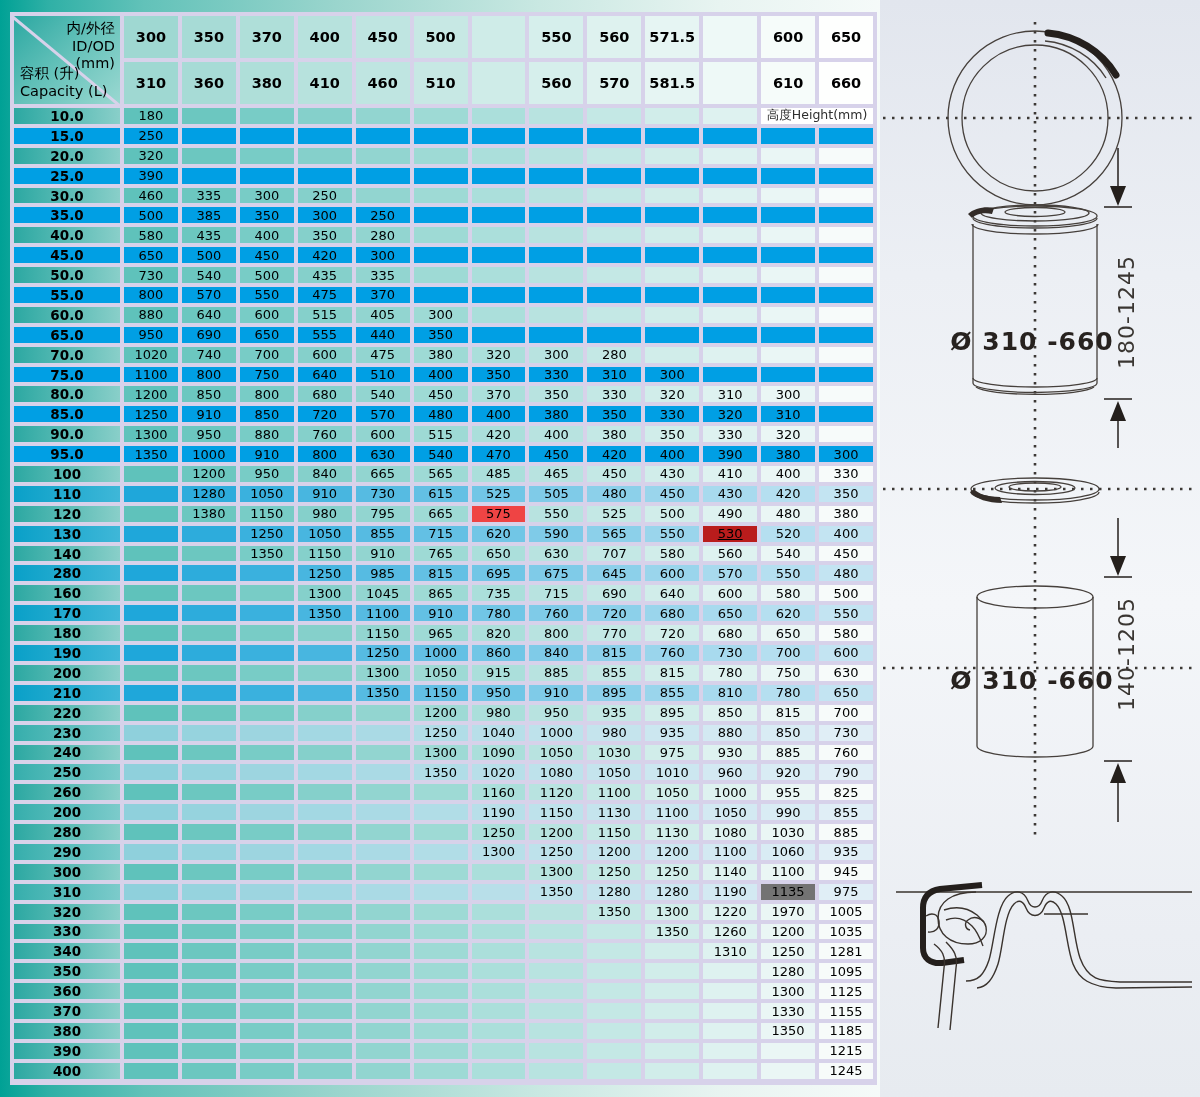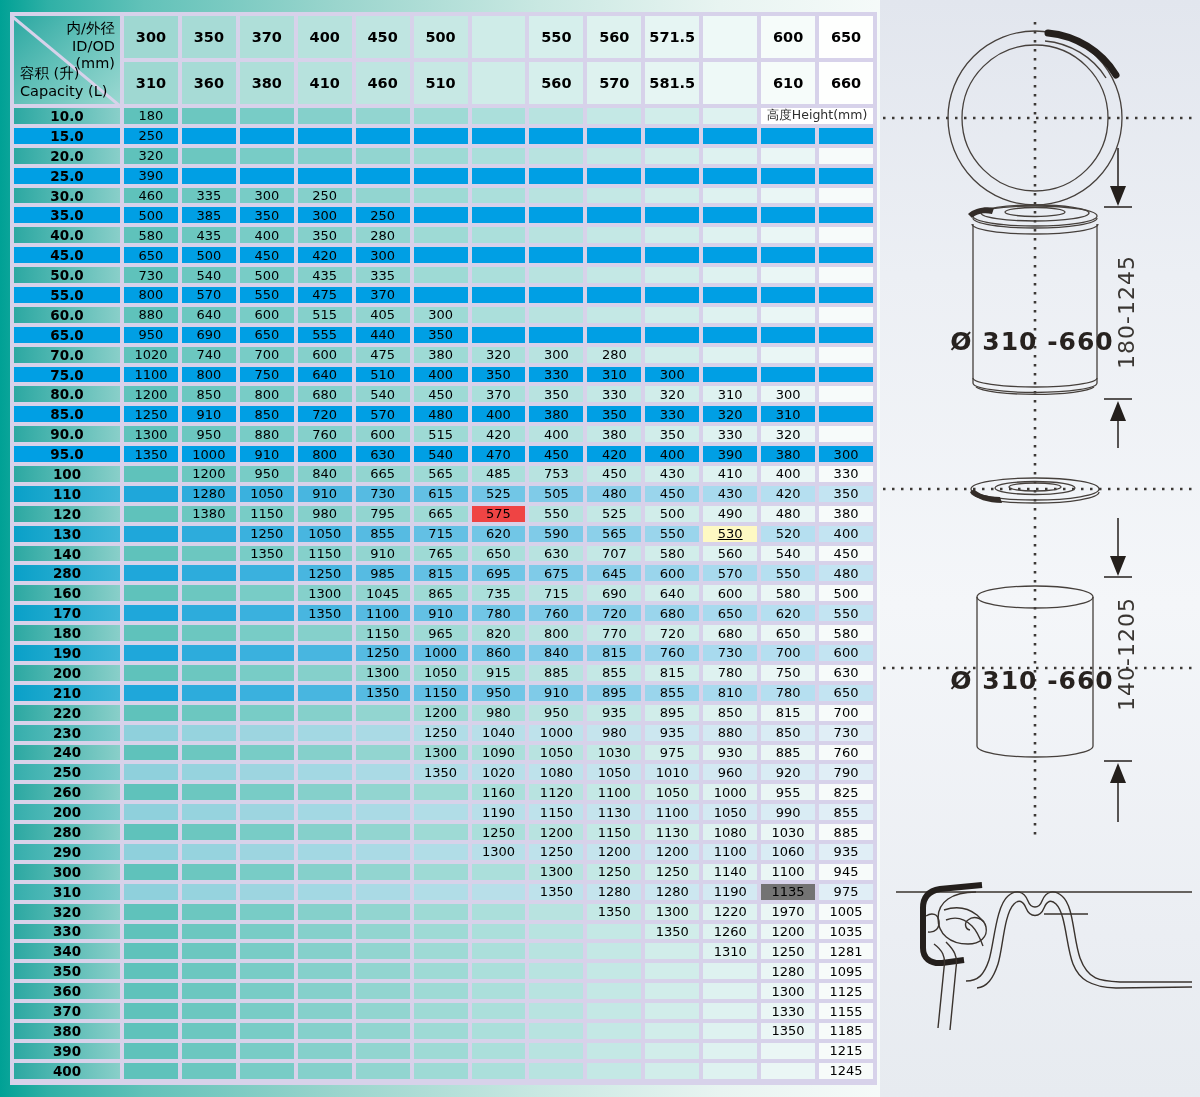--- a/index.html
+++ b/index.html
@@ -332,21 +332,21 @@
       <div class="cell" style="grid-area: 20 / 13; background: rgb(0, 159, 228);">380</div>
       <div class="cell" style="grid-area: 20 / 14; background: rgb(0, 159, 228);">300</div>
       <div class="cap" style="grid-area: 21 / 1; background: linear-gradient(90deg, rgb(44, 168, 162), rgb(137, 207, 201));">100</div>
       <div class="cell" style="grid-area: 21 / 2; background: rgb(95, 194, 187);"></div>
       <div class="cell" style="grid-area: 21 / 3; background: rgb(108, 199, 192);">1200</div>
       <div class="cell" style="grid-area: 21 / 4; background: rgb(120, 204, 198);">950</div>
       <div class="cell" style="grid-area: 21 / 5; background: rgb(133, 208, 203);">840</div>
       <div class="cell" style="grid-area: 21 / 6; background: rgb(146, 213, 208);">665</div>
       <div class="cell" style="grid-area: 21 / 7; background: rgb(158, 218, 213);">565</div>
       <div class="cell" style="grid-area: 21 / 8; background: rgb(171, 223, 219);">485</div>
-      <div class="cell" style="grid-area: 21 / 9; background: rgb(184, 227, 224);">753</div>
+      <div class="cell" style="grid-area: 21 / 9; background: rgb(184, 227, 224);">465</div>
       <div class="cell" style="grid-area: 21 / 10; background: rgb(196, 232, 229);">450</div>
       <div class="cell" style="grid-area: 21 / 11; background: rgb(209, 237, 234);">430</div>
       <div class="cell" style="grid-area: 21 / 12; background: rgb(222, 242, 240);">410</div>
       <div class="cell" style="grid-area: 21 / 13; background: rgb(234, 246, 245);">400</div>
       <div class="cell" style="grid-area: 21 / 14; background: rgb(247, 251, 250);">330</div>
       <div class="cap" style="grid-area: 22 / 1; background: linear-gradient(90deg, rgb(10, 160, 200), rgb(63, 183, 216));">110</div>
       <div class="cell" style="grid-area: 22 / 2; background: rgb(31, 167, 218);"></div>
       <div class="cell" style="grid-area: 22 / 3; background: rgb(45, 172, 220);">1280</div>
       <div class="cell" style="grid-area: 22 / 4; background: rgb(58, 177, 222);">1050</div>
       <div class="cell" style="grid-area: 22 / 5; background: rgb(72, 182, 224);">910</div>
@@ -377,21 +377,21 @@
       <div class="cell" style="grid-area: 24 / 2; background: rgb(31, 167, 218);"></div>
       <div class="cell" style="grid-area: 24 / 3; background: rgb(45, 172, 220);"></div>
       <div class="cell" style="grid-area: 24 / 4; background: rgb(58, 177, 222);">1250</div>
       <div class="cell" style="grid-area: 24 / 5; background: rgb(72, 182, 224);">1050</div>
       <div class="cell" style="grid-area: 24 / 6; background: rgb(86, 187, 226);">855</div>
       <div class="cell" style="grid-area: 24 / 7; background: rgb(99, 192, 228);">715</div>
       <div class="cell" style="grid-area: 24 / 8; background: rgb(113, 198, 230);">620</div>
       <div class="cell" style="grid-area: 24 / 9; background: rgb(127, 203, 232);">590</div>
       <div class="cell" style="grid-area: 24 / 10; background: rgb(140, 208, 234);">565</div>
       <div class="cell" style="grid-area: 24 / 11; background: rgb(154, 213, 236);">550</div>
-      <div class="cell" style="grid-area: 24 / 12; background: #fef9c3; text-decoration: underline;">530</div>
+      <div class="cell" style="grid-area: 24 / 12; background: #b91c1c; text-decoration: underline;">530</div>
       <div class="cell" style="grid-area: 24 / 13; background: rgb(181, 223, 240);">520</div>
       <div class="cell" style="grid-area: 24 / 14; background: rgb(195, 228, 242);">400</div>
       <div class="cap" style="grid-area: 25 / 1; background: linear-gradient(90deg, rgb(44, 168, 162), rgb(137, 207, 201));">140</div>
       <div class="cell" style="grid-area: 25 / 2; background: rgb(95, 194, 187);"></div>
       <div class="cell" style="grid-area: 25 / 3; background: rgb(108, 199, 192);"></div>
       <div class="cell" style="grid-area: 25 / 4; background: rgb(120, 204, 198);">1350</div>
       <div class="cell" style="grid-area: 25 / 5; background: rgb(133, 208, 203);">1150</div>
       <div class="cell" style="grid-area: 25 / 6; background: rgb(146, 213, 208);">910</div>
       <div class="cell" style="grid-area: 25 / 7; background: rgb(158, 218, 213);">765</div>
       <div class="cell" style="grid-area: 25 / 8; background: rgb(171, 223, 219);">650</div>

